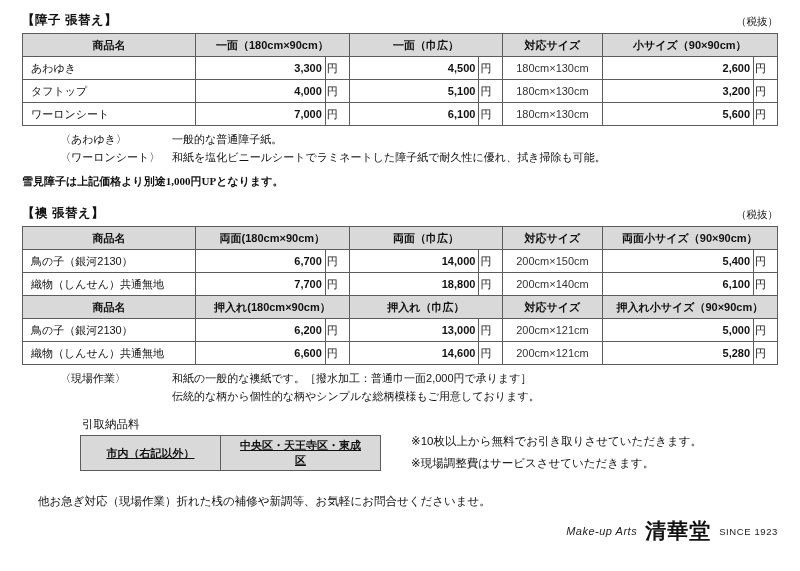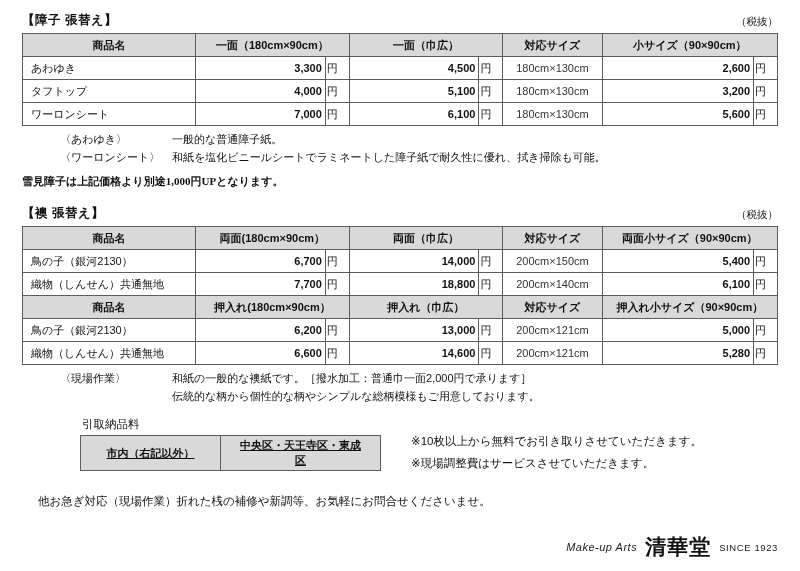--- a/index.html
+++ b/index.html
@@ -47,21 +47,21 @@
   .box-col{width:300px;}
   .box-title{font-size:11.5px;margin-bottom:3px;padding-left:2px;}
   table.pickup td{border:1px solid #5c5c5c;padding:2px 17px;height:19px;font-size:11px;text-decoration:underline;}
   .pickup .hd{background:#d9d9d9;text-align:center;font-weight:bold;}
   .right-notes{font-size:11.5px;line-height:1.9;padding-top:14px;}
 
   .bottom{margin-top:16px;font-size:11.5px;line-height:1.85;}
   .bottom .b1{}
   .bottom .b2{padding-left:16px;}
 
-  .footer{position:absolute;right:22px;bottom:10px;display:flex;align-items:center;gap:8px;}
+  .footer{position:absolute;right:22px;bottom:26px;display:flex;align-items:center;gap:8px;}
   .fmk{font-size:11px;font-style:italic;letter-spacing:.5px;color:#222;}
   .flogo{font-size:21px;font-weight:bold;letter-spacing:1px;color:#111;font-family:"DejaVu Serif","Liberation Serif",serif;}
   .fsince{font-size:9.5px;letter-spacing:.6px;color:#222;}
 </style>
 </head>
 <body>
 
 <div class="page">
 
   <div class="sec-head">

